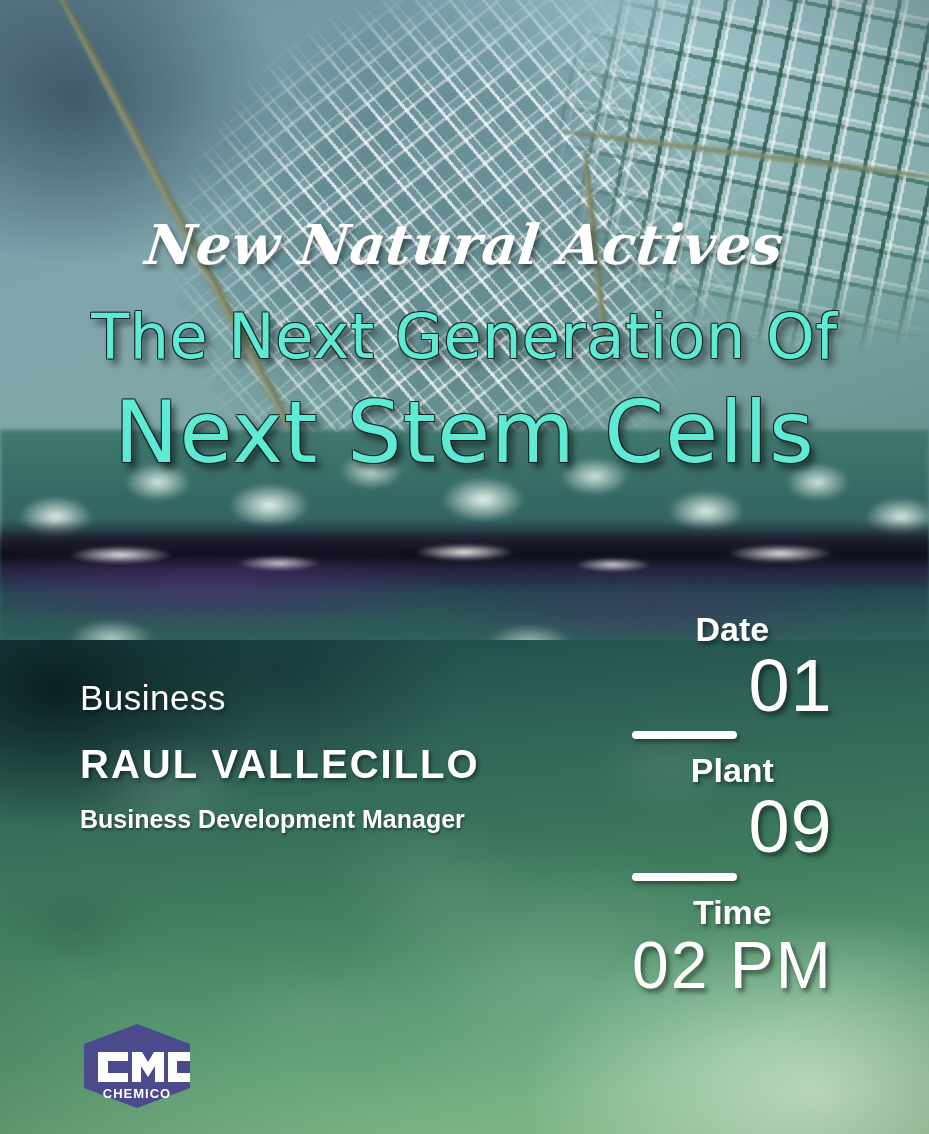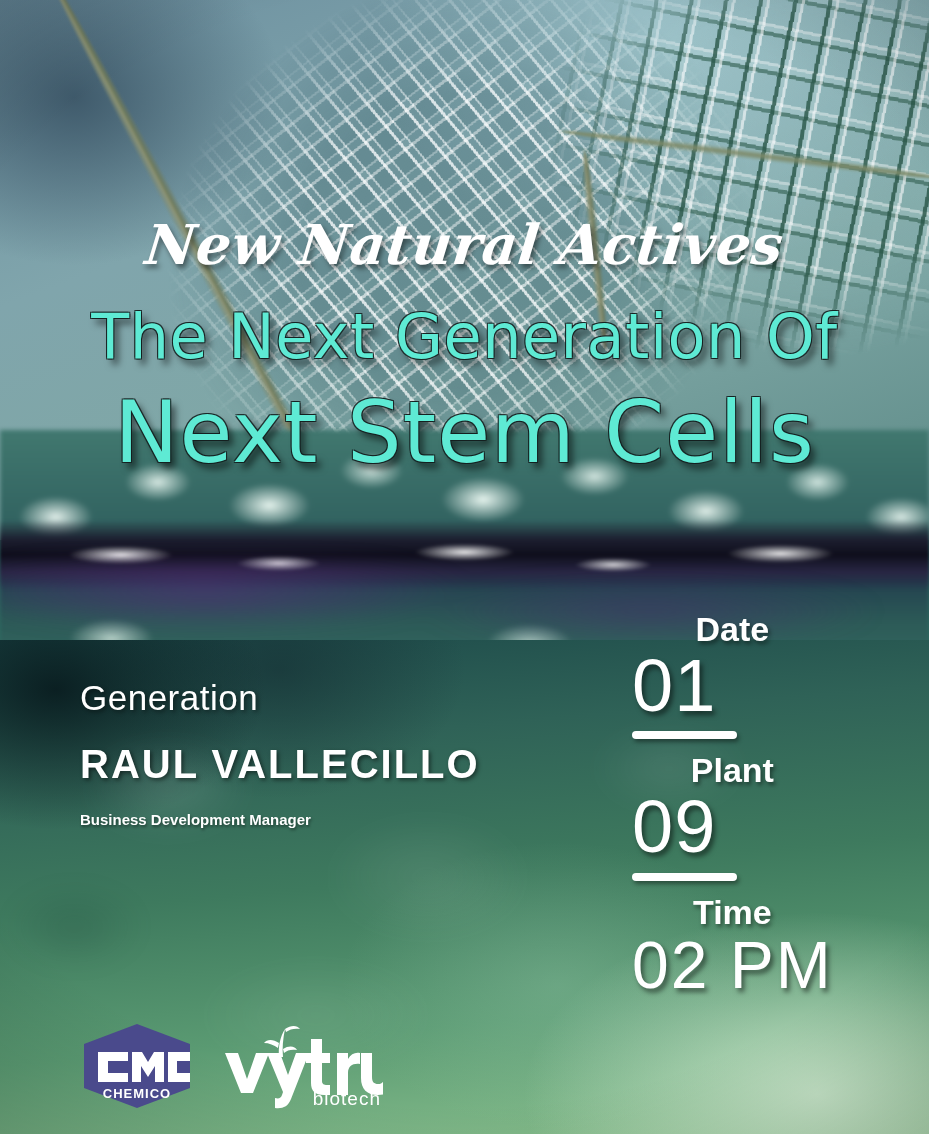--- a/index.html
+++ b/index.html
@@ -168,42 +168,43 @@
   .presenter-label{
     font-size:35px;font-weight:400;letter-spacing:.5px;
     text-shadow:2px 2px 4px rgba(0,0,0,.45);
   }
   .presenter-name{
     margin-top:24px;
     font-size:40px;font-weight:700;letter-spacing:2px;
     text-shadow:2px 2px 4px rgba(0,0,0,.5);
   }
   .presenter-role{
-    margin-top:23px;
-    font-size:15px;font-weight:700;line-height:1.3;
+    margin-top:16px;
+    font-size:25px;font-weight:700;line-height:1.3;
     text-shadow:1px 2px 3px rgba(0,0,0,.45);
   }
   .presenter-company{
     margin-top:24px;
     font-size:22px;font-weight:400;letter-spacing:.3px;
     text-shadow:1px 2px 3px rgba(0,0,0,.45);
   }
 
   
   .datecol{position:absolute;left:632px;top:612px;color:#fff;}
   .date-label{
     font-size:34px;font-weight:700;line-height:1;
     text-shadow:2px 3px 4px rgba(0,0,0,.45);
     text-align:center;
   }
   .date-value{
     font-size:74px;font-weight:400;line-height:1.02;
     letter-spacing:1px;
     margin-top:2px;
     text-shadow:3px 4px 5px rgba(0,0,0,.5);
+    text-align:right;
   }
   .date-rule{
     width:105px;height:8px;border-radius:5px;background:#fff;
     margin:8px 0 14px 0;
     box-shadow:2px 3px 4px rgba(0,0,0,.4);
   }
   .time-value{
     font-size:66px;font-weight:400;letter-spacing:2px;line-height:1.05;
     margin-top:2px;
     text-shadow:3px 4px 5px rgba(0,0,0,.5);
@@ -234,21 +235,21 @@
   <div class="bg-layer vignette"></div>
 
   <div class="content">
 
     <div class="script-title">New Natural Actives</div>
 
     <div class="title-line title-1">The Next Generation Of</div>
     <div class="title-line title-2">Next Stem Cells</div>
 
     <div class="presenter">
-      <div class="presenter-label">Generation</div>
+      <div class="presenter-label">Business</div>
       <div class="presenter-name">RAUL VALLECILLO</div>
       <div class="presenter-role">Business Development Manager</div>
     </div>
 
     <div class="datecol">
       <div class="date-label">Date</div>
       <div class="date-value">01</div>
       <div class="date-rule"></div>
       <div class="date-label">Plant</div>
       <div class="date-value">09</div>
@@ -264,35 +265,17 @@
           <polygon points="59,2 112,22 112,66 59,86 6,66 6,22" fill="#4a4a8c"></polygon>
           <g fill="#ffffff">
             <path d="M20,30 h30 v9 h-20 v12 h20 v9 h-30 z"></path>
             <path d="M54,30 h10 l6,10 l6,-10 h10 v30 h-9 v-16 l-7,11 l-7,-11 v16 h-9 z"></path>
             <path d="M90,30 h22 v9 h-13 v12 h13 v9 h-22 z"></path>
           </g>
           <text x="59" y="76" text-anchor="middle" fill="#ffffff" font-family="Liberation Sans, sans-serif" font-size="13" font-weight="bold" letter-spacing="1">CHEMICO</text>
         </svg>
       </div>
 
-      <div class="vytrus-logo">
-        <svg viewBox="0 0 160 86" width="160" height="86">
-          <g fill="#ffffff">
-
-            <path d="M56,34 C55,24 57,14 62,6 C60,16 59,25 60,34 Z"></path>
-            <path d="M62,6 C68,2 74,2 77,6 C72,5 67,6 63,9 Z"></path>
-            <path d="M56,20 C50,16 44,16 41,20 C46,20 51,22 55,25 Z"></path>
-            <path d="M60,26 C66,22 72,23 74,27 C69,26 64,27 61,30 Z"></path>
-
-            <path d="M2,30 h13 l9,26 l9,-26 h13 l-16,40 h-12 z"></path>
-            <path d="M44,30 h13 l8,22 l8,-22 h13 l-18,46 c-3,8 -9,10 -16,9 l0,-10 c4,1 6,0 7,-3 l1,-3 z"></path>
-            <path d="M88,16 h11 v14 h8 v10 h-8 v18 c0,3 2,4 5,4 h3 v10 h-6 c-9,0 -13,-4 -13,-12 v-20 h-5 v-10 h5 z"></path>
-            <path d="M114,30 h11 v6 c3,-5 7,-7 12,-6 v11 c-7,-1 -12,2 -12,9 v22 h-11 z"></path>
-            <path d="M141,30 h11 v24 c0,5 2,7 6,7 c4,0 6,-2 6,-7 v-24 h11 v25 c0,11 -6,17 -17,17 c-11,0 -17,-6 -17,-17 z" transform="translate(-3,0)"></path>
-          </g>
-          <text x="158" y="82" text-anchor="end" fill="#ffffff" font-family="Liberation Sans, sans-serif" font-size="19" letter-spacing="1">biotech</text>
-        </svg>
-      </div>
 
     </div>
 
   </div>
 </div>
 
 </body></html>

